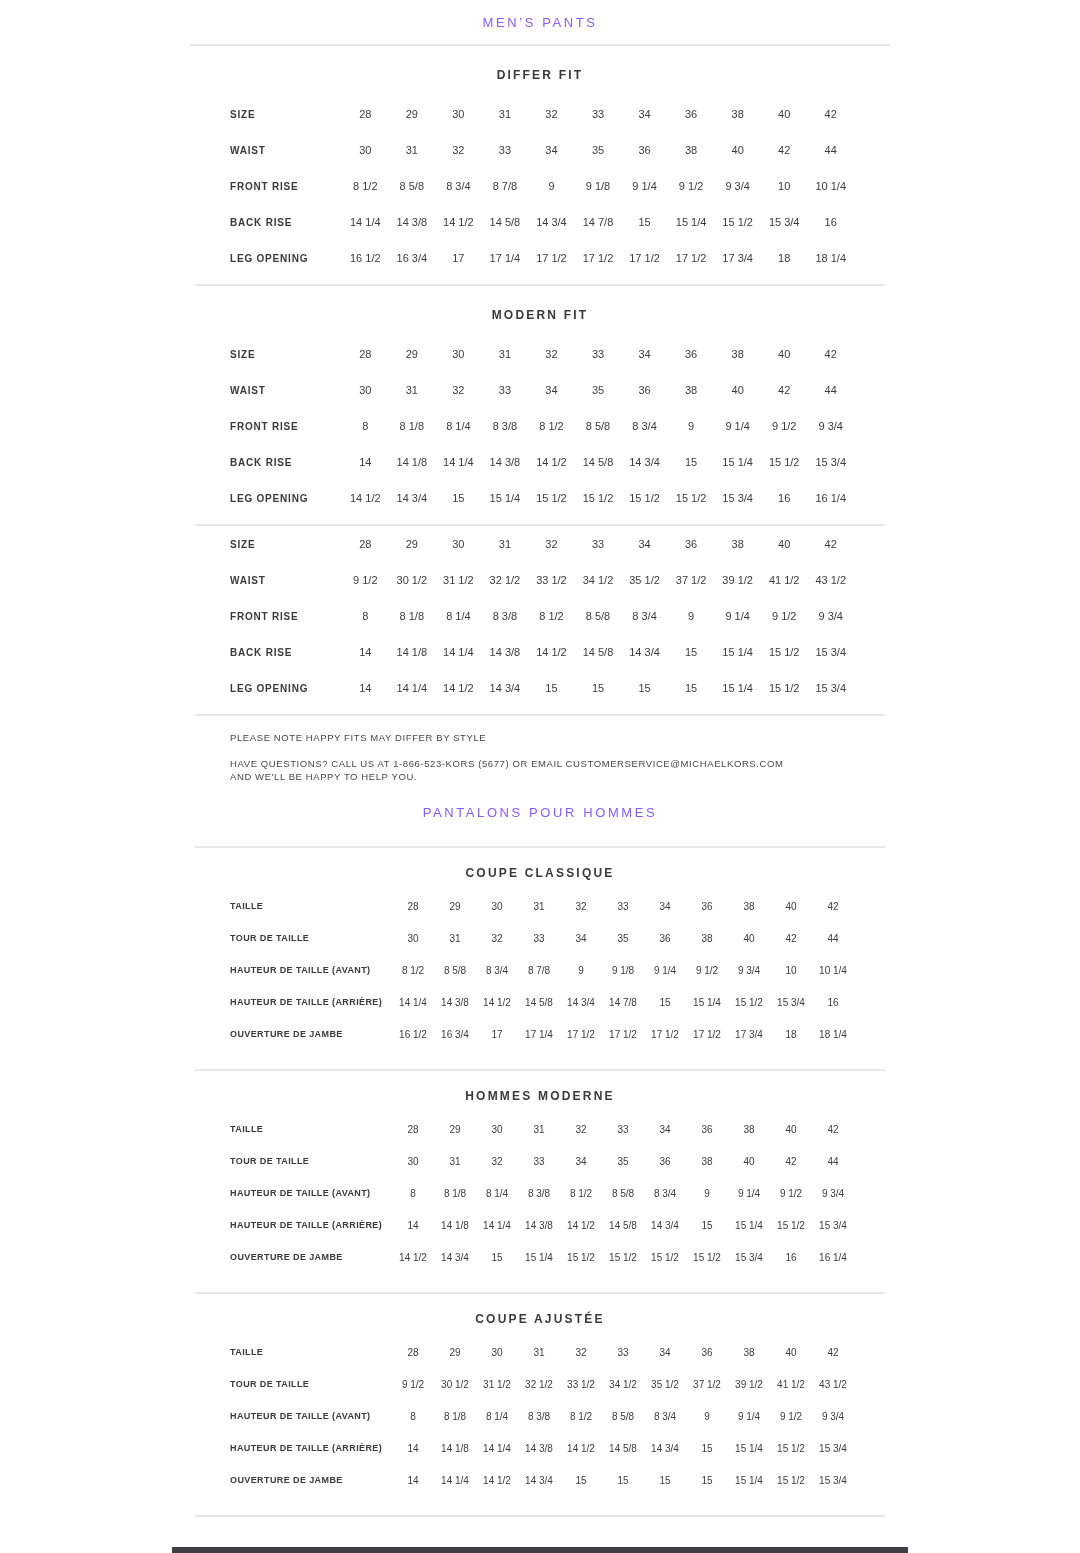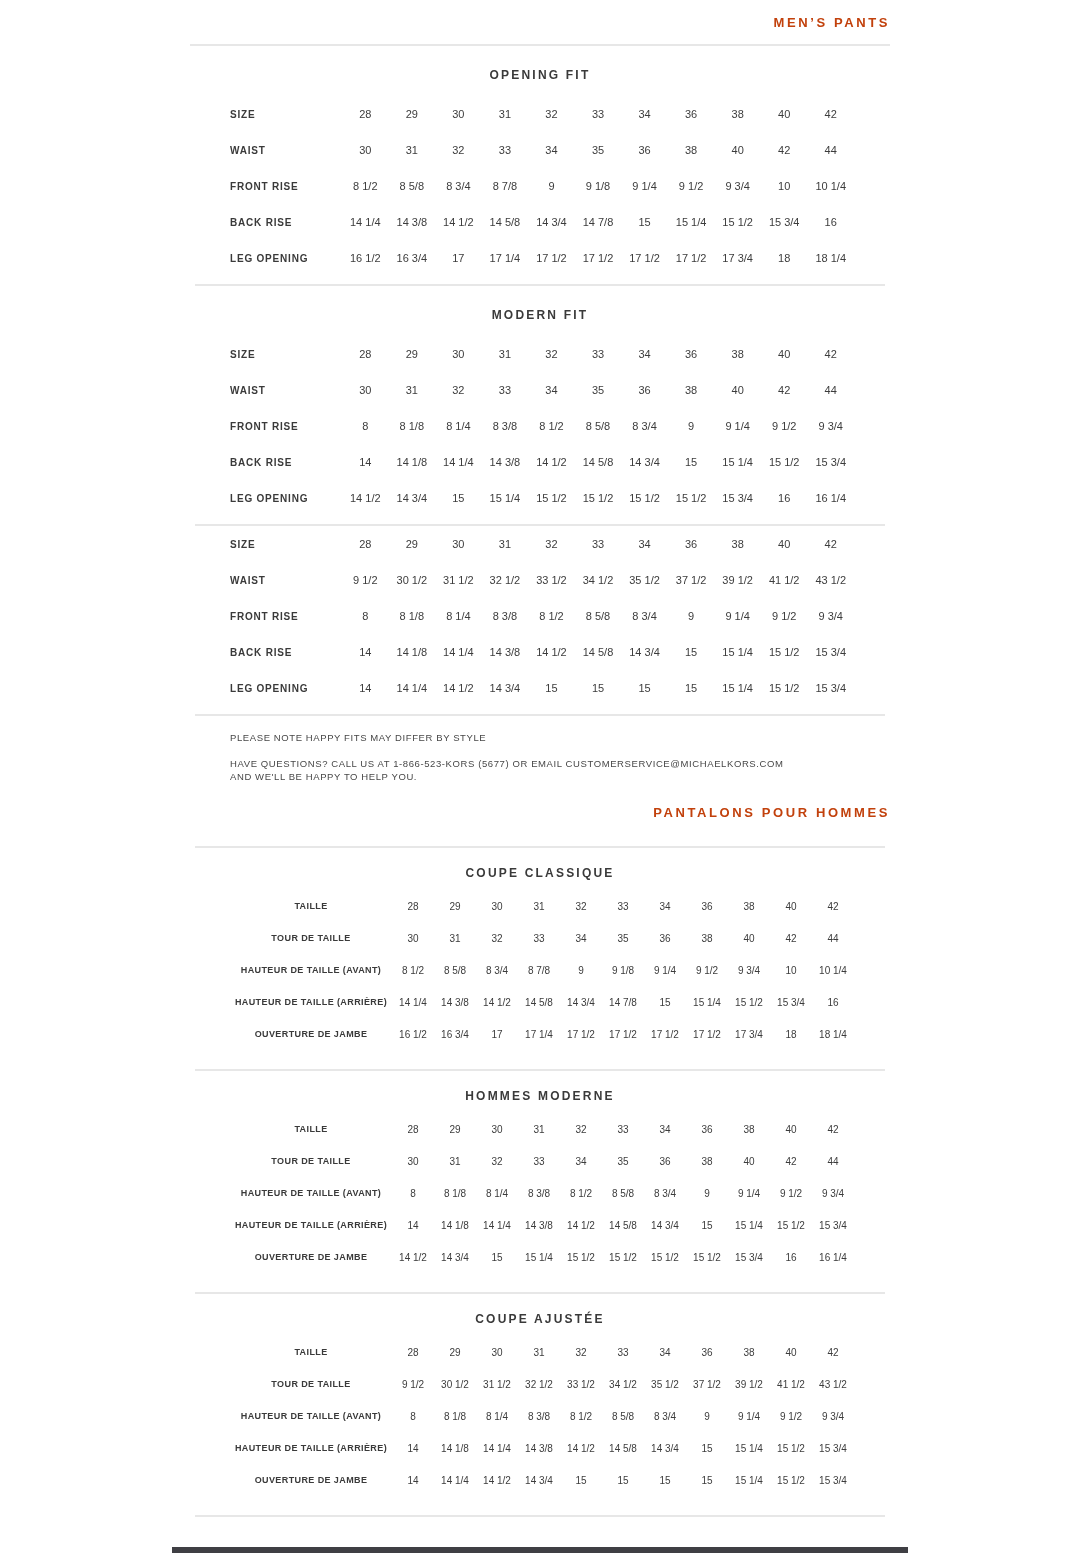--- a/index.html
+++ b/index.html
@@ -6,23 +6,23 @@
   html,body { background:#fff; }
   body {
     width:1080px; height:1553px; overflow:hidden; position:relative;
     font-family:"Liberation Sans", sans-serif;
     color:#3c3c3c;
     -webkit-font-smoothing:antialiased;
   }
   .content { width:700px; margin-left:190px; position:relative; }
 
   .main-title {
-    text-align:right; font-size:13px; font-weight:bold;
+    text-align:center; font-size:13px; font-weight:normal;
     letter-spacing:2.6px; line-height:15px;
-    padding:15px 0 14px; color:#c2410c;
+    padding:15px 0 14px; color:#8b5cf6;
   }
   .fr-main-title { padding:16px 0 26px; }
 
   .divider { height:2px; background:#e7e7e7; margin:0 5px; }
   .divider.wide { margin:0 0; }
 
   .fit-title {
     text-align:center; font-size:12px; font-weight:bold;
     letter-spacing:2.2px; line-height:14px; color:#3a3a3a;
   }
@@ -34,21 +34,21 @@
 
   .trow { display:flex; align-items:center; padding:0 36px 0 40px; }
   .en-tables .trow { height:36px; }
   .fr-tables .trow { height:32px; }
 
   .tlabel {
     font-weight:bold; letter-spacing:0.8px; color:#3a3a3a;
     flex:none;
   }
   .en-tables .tlabel { width:112px; font-size:10px; }
-  .fr-tables .tlabel { width:162px; font-size:9px; letter-spacing:0.4px;text-align:center; }
+  .fr-tables .tlabel { width:162px; font-size:9px; letter-spacing:0.4px; }
 
   .tcells { flex:1; display:flex; }
   .tcell { flex:1; text-align:center; white-space:nowrap; }
   .en-tables .tcell { font-size:11px; }
   .fr-tables .tcell { font-size:10px; }
 
   .notes { padding:2px 36px 6px 40px; }
   .note {
     font-size:9.5px; letter-spacing:0.6px; line-height:13px;
     margin-top:13px; color:#474747; white-space:pre-line;
@@ -63,21 +63,21 @@
 </head>
 <body>
 
 <div class="content">
 
   <h1 class="main-title">MEN’S PANTS</h1>
   <div class="divider wide"></div>
 
   <div class="en-tables">
       <section class="fit-block">
-        <div class="fit-title">OPENING FIT</div>
+        <div class="fit-title">DIFFER FIT</div>
         <div class="trow">
           <div class="tlabel">SIZE</div>
           <div class="tcells">
             <div class="tcell">28</div>
             <div class="tcell">29</div>
             <div class="tcell">30</div>
             <div class="tcell">31</div>
             <div class="tcell">32</div>
             <div class="tcell">33</div>
             <div class="tcell">34</div>

